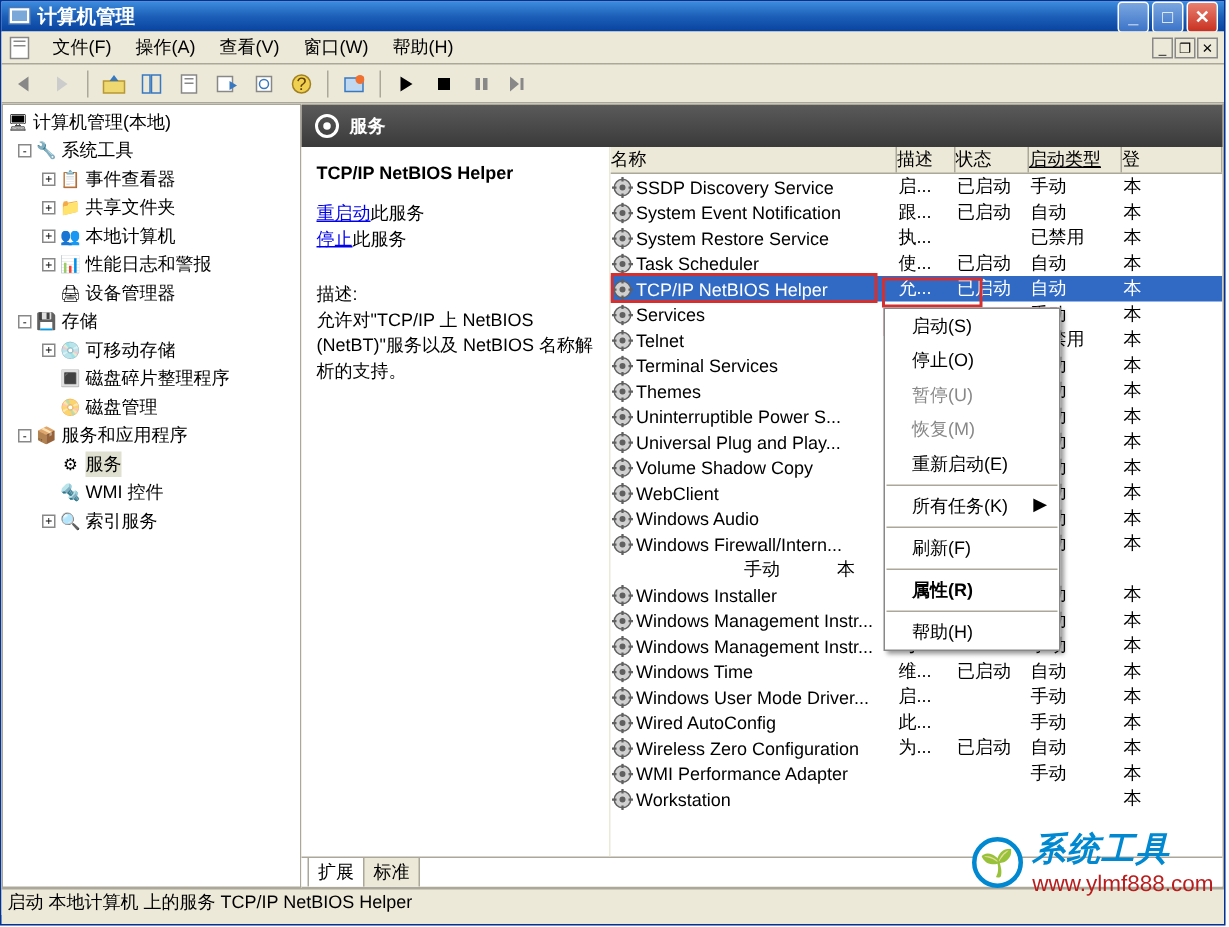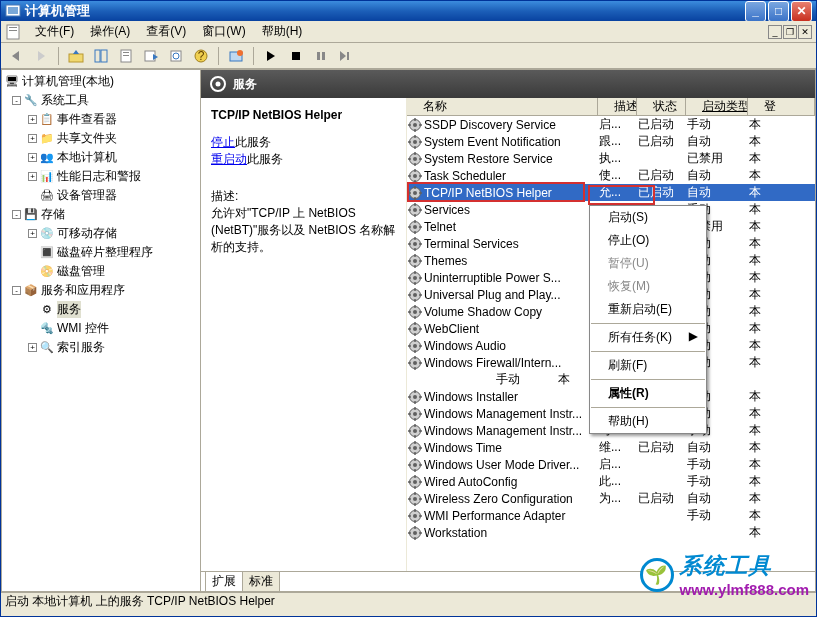--- a/index.html
+++ b/index.html
@@ -31,21 +31,21 @@
 .services-panel { flex: 1; display: flex; flex-direction: column; background: #fff; border: 1px solid #aca899; border-left: none; }
 .services-header { height: 28px; background: linear-gradient(to bottom, #5a5a5a 0%, #3a3a3a 100%); color: #fff; display: flex; align-items: center; padding: 0 8px; gap: 6px; font-weight: bold; }
 .gear-white { width: 18px; height: 18px; }
 .body-split { flex: 1; display: flex; overflow: hidden; }
 .detail-panel { width: 205px; padding: 10px; background: #fff; }
 .detail-title { font-weight: bold; margin-bottom: 12px; }
 .detail-link { color: #0000ee; text-decoration: underline; cursor: pointer; }
 .detail-desc-lbl { margin-top: 20px; }
 .list-panel { flex: 1; border-left: 1px solid #ece9d8; overflow: hidden; position: relative; }
 .list-header { display: flex; background: #ece9d8; border-bottom: 1px solid #aca899; height: 18px; }
-.list-header-cell { border-right: 1px solid #aca899; padding: 1px 16px; display: flex; align-items: center; cursor: pointer; overflow: hidden; white-space: nowrap; }
+.list-header-cell { border-right: 1px solid #aca899; padding: 1px 0; display: flex; align-items: center; cursor: pointer; overflow: hidden; white-space: nowrap; }
 .hc-name { width: 191px; }
 .hc-desc { width: 39px; }
 .hc-status { width: 49px; }
 .hc-start { width: 62px; text-decoration: underline; }
 .hc-rest { flex: 1; }
 .list-body { overflow: auto; height: calc(100% - 18px); }
 .list-row { display: flex; height: 17px; align-items: center; white-space: nowrap; cursor: pointer; }
 .list-row.selected { background: #316ac5 !important; color: #fff; }
 .cell { overflow: hidden; padding: 0 1px; display: flex; align-items: center; }
 .c-name { width: 191px; }
@@ -58,21 +58,21 @@
 .ctx-item { padding: 3px 8px 3px 18px; cursor: pointer; display: flex; justify-content: space-between; }
 .ctx-item.disabled { color: #888; cursor: default; }
 .ctx-sep { height: 1px; background: #aca899; margin: 2px 1px; }
 .tabs { height: 20px; display: flex; align-items: flex-end; padding-left: 4px; border-top: 1px solid #aca899; background: #fff; }
 .tab { border: 1px solid #aca899; border-top: none; border-bottom: none; padding: 1px 6px; background: #ece9d8; cursor: pointer; margin-right: -1px; }
 .tab.active { background: #fff; }
 .statusbar { height: 18px; background: #ece9d8; border-top: 1px solid #aca899; display: flex; align-items: center; padding: 0 4px; }
 .watermark { position: absolute; right: 10px; bottom: 20px; opacity: 1; display: flex; align-items: center; gap: 6px; color: #0089d1; }
 .watermark-logo { width: 34px; height: 34px; border-radius: 50%; background: #fff; border: 3px solid #0089d1; display: flex; align-items: center; justify-content: center; font-size: 18px; }
 .watermark-text { font-style: italic; font-weight: bold; font-size: 22px; letter-spacing: 1px; }
-.watermark-url { color: #a21caf; font-weight: bold; font-size: 15px; }
+.watermark-url { color: #b91c1c; font-weight: normal; font-size: 15px; }
 </style>
 </head>
 <body>
 
 <div class="window">
   <div class="titlebar">
     <span class="titlebar-icon">
       <svg width="16" height="16">
           <rect x="1" y="2" width="14" height="11" fill="#fff" stroke="#4a7ab8"></rect>
           <rect x="3" y="4" width="10" height="7" fill="#7aa8d8"></rect>
@@ -280,22 +280,22 @@
           <svg width="18" height="18">
               <circle cx="9" cy="9" r="7" fill="none" stroke="#fff" stroke-width="2"></circle>
               <circle cx="9" cy="9" r="2.5" fill="#fff"></circle>
             </svg>
         </span>
         <span>服务</span>
       </div>
       <div class="body-split">
         <div class="detail-panel">
           <div class="detail-title">TCP/IP NetBIOS Helper</div>
+          <div><span class="detail-link">重启动</span><span>此服务</span></div>
           <div><span class="detail-link">停止</span><span>此服务</span></div>
-          <div><span class="detail-link">重启动</span><span>此服务</span></div>
           <div class="detail-desc-lbl">描述:</div>
           <div>允许对"TCP/IP 上 NetBIOS (NetBT)"服务以及 NetBIOS 名称解析的支持。</div>
         </div>
         <div class="list-panel">
           <div class="list-header">
             <div class="list-header-cell hc-name">名称</div>
             <div class="list-header-cell hc-desc">描述</div>
             <div class="list-header-cell hc-status">状态</div>
             <div class="list-header-cell hc-start">启动类型</div>
             <div class="list-header-cell hc-rest">登</div>

